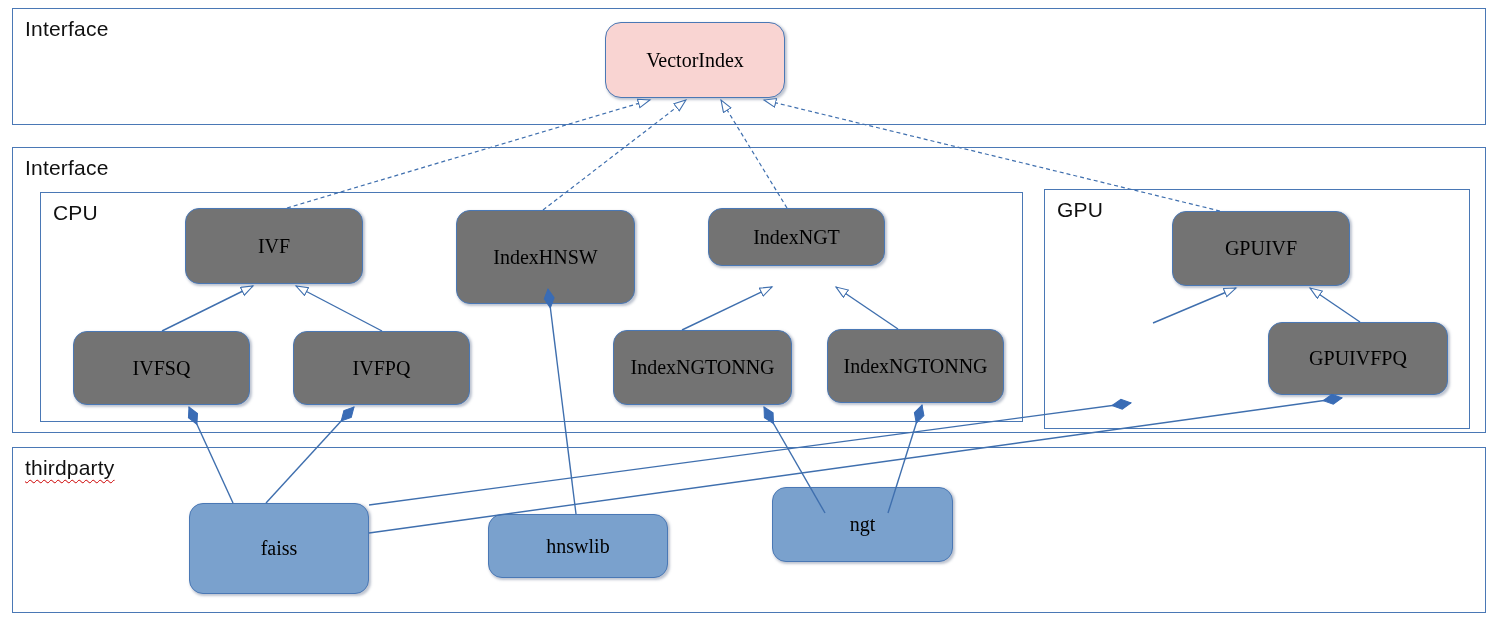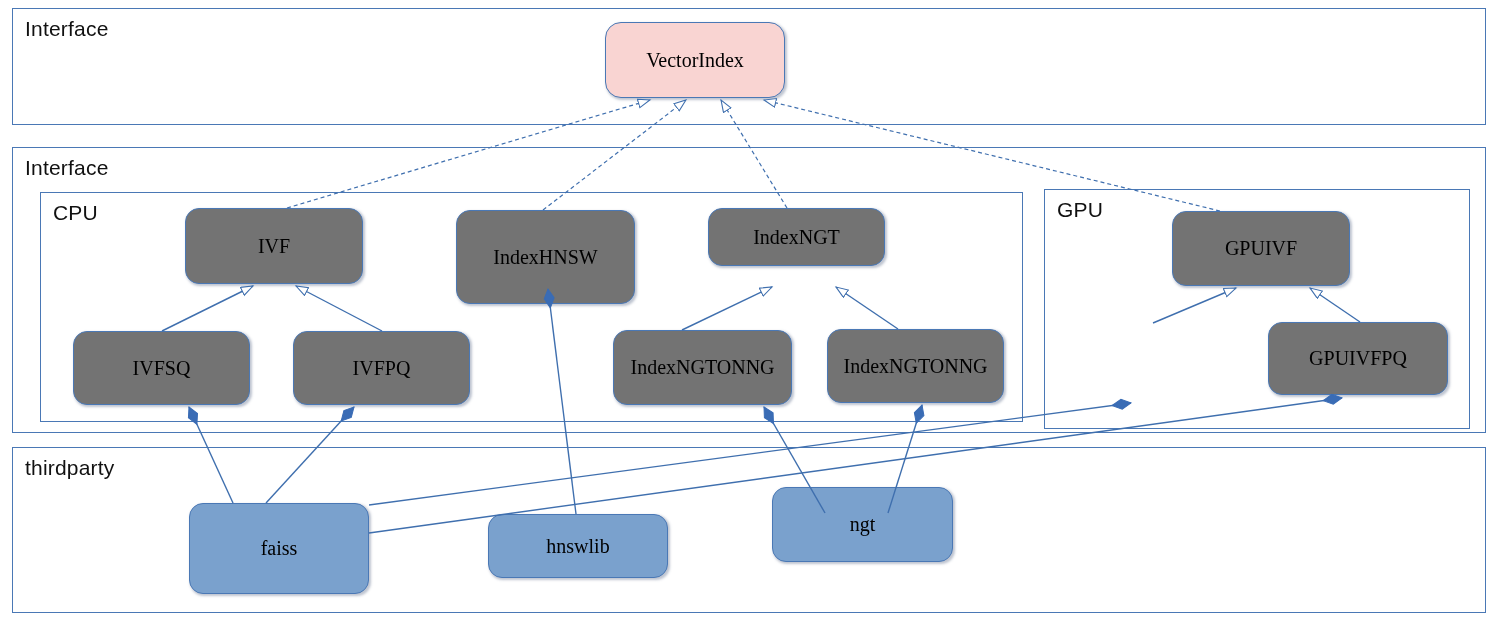--- a/index.html
+++ b/index.html
@@ -18,20 +18,21 @@
   }
   .region-label{
     position:absolute;
     left:12px;top:8px;
     font-size:21px;
     color:#111111;
     letter-spacing:0.2px;
     white-space:nowrap;
   }
   .region-label.misspelled{
+    text-decoration:underline;
     text-decoration-style:wavy;
     text-decoration-color:#cc0000;
     text-decoration-thickness:1px;
     text-underline-offset:4px;
   }
   .node{
     position:absolute;
     box-sizing:border-box;
     border:1.5px solid #4a78b5;
     border-radius:14px;

